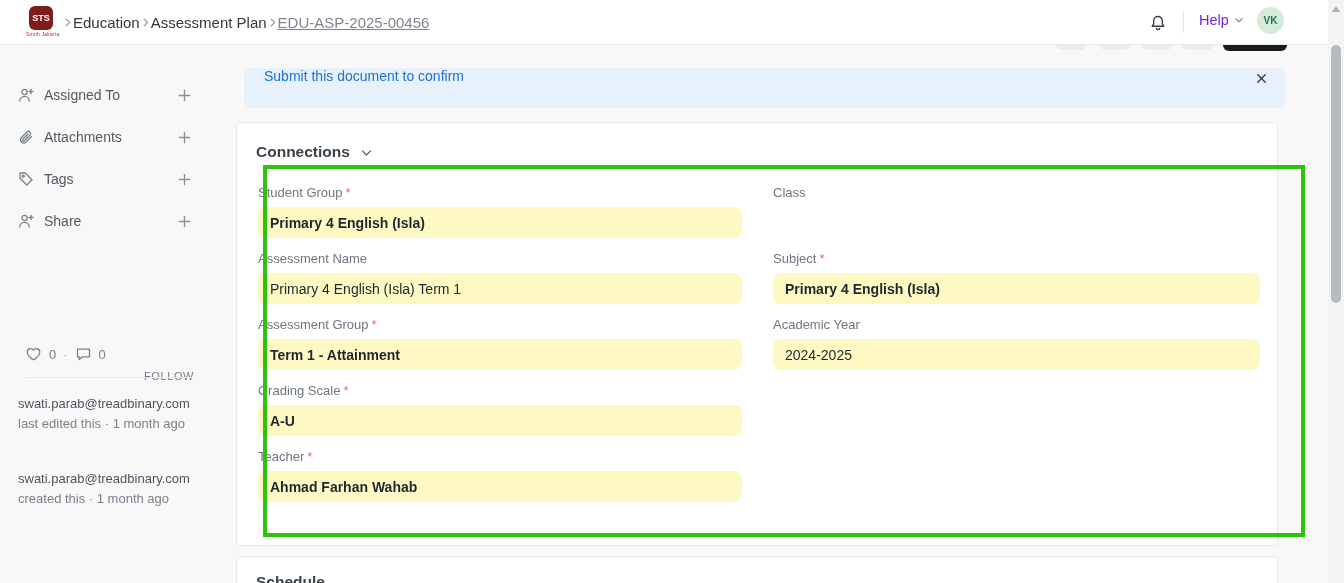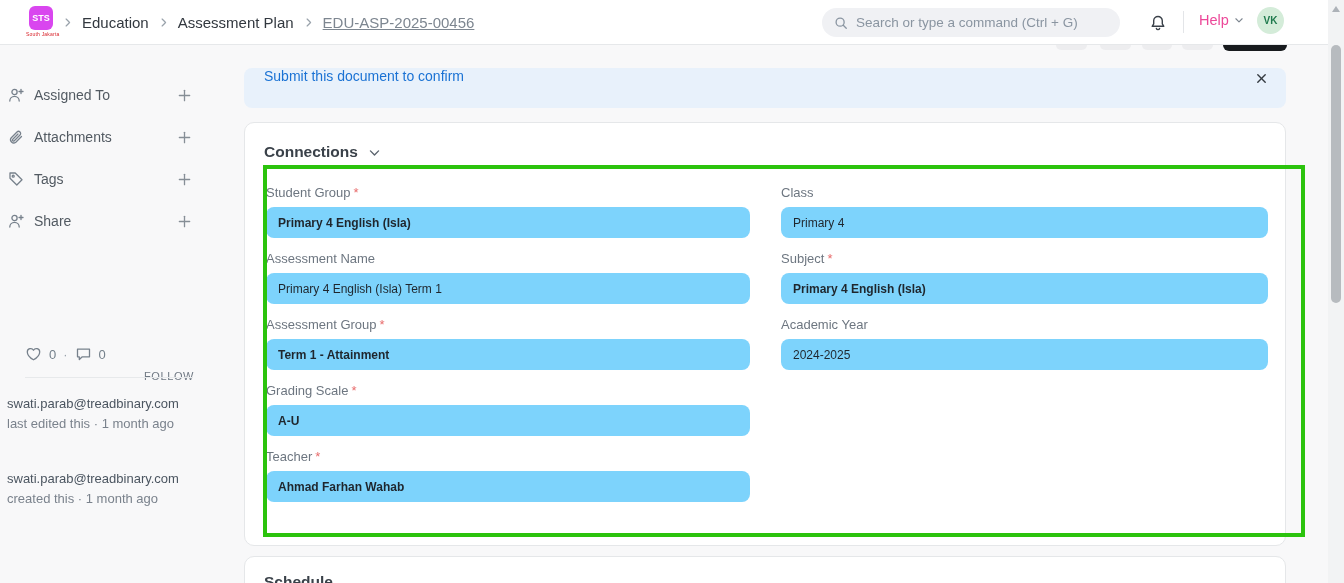--- a/index.html
+++ b/index.html
@@ -12,44 +12,44 @@
   }
   svg { display:block; }
 
   
   .navbar {
     position:absolute; left:0; top:0; width:1344px; height:45px;
     background:#ffffff; border-bottom:1px solid #e6e8ea; z-index:5;
   }
   .logo-wrap { position:absolute; left:26px; top:6px; width:30px; text-align:center; cursor:pointer; }
   .logo-box {
-    width:24px; height:24px; margin:0 auto; background:#d946ef; border-radius:6px;
+    width:24px; height:24px; margin:0 auto; background:#7f1d1d; border-radius:6px;
     color:#fff; font-size:9px; font-weight:700; line-height:24px; text-align:center;
   }
   .logo-caption { font-size:5px; color:#d8232a; margin-top:1px; letter-spacing:.2px; white-space:nowrap; }
-  .breadcrumb { position:absolute; left:62px; top:0; height:45px; display:flex; align-items:center; gap:9px; }
+  .breadcrumb { position:absolute; left:62px; top:0; height:45px; display:flex; align-items:center; }
   .crumb { font-size:15px; font-weight:500; color:#32383f; cursor:pointer; white-space:nowrap; }
   .crumb.muted { color:#7d8690; font-weight:400;text-decoration:underline; }
   .bc-sep { display:flex; align-items:center; }
 
   .search-pill {
     position:absolute; left:822px; top:8px; width:298px; height:29px;
     background:#f0f1f4; border-radius:15px; display:flex; align-items:center;
     padding:0 12px; gap:8px; cursor:text;
   }
   .search-pill input {
     border:none; outline:none; background:transparent; width:100%;
     font-size:13.5px; color:#3a424b; font-family:"Liberation Sans", sans-serif;
   }
   .search-pill input::placeholder { color:#8a95a1; }
 
   .bell-btn { position:absolute; left:1146px; top:11px; width:24px; height:24px; display:flex; align-items:center; justify-content:center; cursor:pointer; }
   .nav-divider { position:absolute; left:1183px; top:11px; width:1px; height:22px; background:#e3e5e8; }
   .help-wrap { position:absolute; left:1199px; top:12px; display:flex; align-items:center; gap:5px; cursor:pointer; }
-  .help-label { font-size:14.5px; color:#ec4899; }
+  .help-label { font-size:14.5px; color:#6d28d9; }
   .avatar {
     position:absolute; left:1257px; top:7px; width:27px; height:27px; border-radius:50%;
     background:#d4ecd9; color:#1f7a4d; font-size:10px; font-weight:700;
     display:flex; align-items:center; justify-content:center; cursor:pointer;
   }
 
   
   .title-frag { position:absolute; top:41px; height:3px; background:#2f353b; border-radius:1px; }
   .frag-1 { left:120px; width:13px; }
   .frag-2 { left:179px; width:9px; }
@@ -58,72 +58,72 @@
   .sliver.b2 { left:1100px; width:31px; }
   .sliver.b3 { left:1142px; width:30px; }
   .sliver.b4 { left:1182px; width:31px; }
   .sliver.primary { left:1223px; width:64px; height:6px; background:#181b1e; }
 
   
   .sidebar { position:absolute; left:0; top:46px; width:240px; height:537px; }
   .side-items { position:absolute; left:0; top:28px; width:240px; }
   .side-item {
     position:relative; height:42px; display:flex; align-items:center;
-    padding-left:8px; gap:10px; cursor:pointer;
+    padding-left:18px; gap:10px; cursor:pointer;
   }
   .side-item .lbl { font-size:14px; color:#525a62; }
   .plus-btn {
     position:absolute; left:176px; top:13px; width:16px; height:16px;
     display:flex; align-items:center; justify-content:center; cursor:pointer;
   }
   .likes-row { position:absolute; left:25px; top:300px; display:flex; align-items:center; gap:7px; }
   .count { font-size:13px; color:#74808b; }
   .dot-sep { font-size:13px; color:#9aa3ac; }
   .icon-btn { cursor:pointer; display:flex; align-items:center; }
   .follow-btn {
     position:absolute; left:144px; top:302px; font-size:11px; letter-spacing:.6px;
     color:#6f7883; font-weight:500; cursor:pointer;margin-top:22px;
   }
   .side-divider { position:absolute; left:25px; top:331px; width:168px; height:1px; background:#e7e9eb; }
-  .activity { position:absolute; left:7px; width:194px; font-size:13px; line-height:19.5px; }
+  .activity { position:absolute; left:18px; width:194px; font-size:13px; line-height:19.5px; }
   .activity .user { color:#4b5560; word-break:break-all; }
   .activity .action { color:#7a828c; }
   .act-1 { top:348px; }
   .act-2 { top:423px; }
 
   
   .banner {
     position:absolute; left:244px; top:68px; width:1042px; height:40px;
     background:#e8f1fb; border-radius:8px; display:flex; align-items:flex-start;
     padding:0 14px 12px 20px;
   }
   .banner-text { font-size:14px; color:#1a72d4; flex:1; }
   .banner-close { cursor:pointer; padding:4px; display:flex; }
 
   
   .card {
-    position:absolute; left:244px; width:1042px;
-    background:#ffffff; border:1px solid #e5e7e9; border-radius:10px;
+    position:absolute; left:236px; width:1042px;
+    background:#ffffff; border:1px solid #e5e7e9; border-radius:5px;
   }
   .card-main { top:122px; height:424px; }
   .card-schedule { top:556px; height:50px; }
   .section-head { display:flex; align-items:center; gap:10px; padding:20px 0 0 19px; cursor:pointer; }
   .section-title { font-size:15.5px; font-weight:700; color:#3a4149; }
   .card-schedule .section-head { padding-top:16px; }
 
   .fields {
     display:grid; grid-template-columns:484px 487px; column-gap:31px; row-gap:13px;
     padding:24px 0 0 21px;
   }
   .field-label { font-size:13px; color:#6d7680; margin-bottom:7px; }
   .field-label .req { color:#e86c6c; margin-left:3px; }
   .control {
-    height:31px; background:#7dd3fc; border-radius:8px;
+    height:31px; background:#fef9c3; border-radius:8px;
     display:flex; align-items:center; padding:0 12px;
-    font-size:12px; color:#1f262d; cursor:text; overflow:hidden; white-space:nowrap;
+    font-size:14px; color:#1f262d; cursor:text; overflow:hidden; white-space:nowrap;
   }
   .control.bold { font-weight:700; }
 
   
   .green-box {
     position:absolute; left:263px; top:165px; width:1042px; height:372px;
     border:4px solid #2bc30d; pointer-events:none; z-index:50;
   }
 
   
@@ -161,29 +161,20 @@
     </span>
     <span class="crumb">Assessment Plan</span>
     <span class="bc-sep">
       <svg width="11" height="11" viewBox="0 0 16 16" fill="none" stroke="#9aa3ac" stroke-width="1.8" stroke-linecap="round" stroke-linejoin="round">
           <polyline points="6,3 11,8 6,13"></polyline>
         </svg>
     </span>
     <span class="crumb muted">EDU-ASP-2025-00456</span>
   </div>
 
-  <div class="search-pill">
-    <span>
-      <svg width="14" height="14" viewBox="0 0 16 16" fill="none" stroke="#8a95a1" stroke-width="1.5" stroke-linecap="round">
-          <circle cx="7" cy="7" r="4.6"></circle>
-          <line x1="10.6" y1="10.6" x2="14" y2="14"></line>
-        </svg>
-    </span>
-    <input type="text" placeholder="Search or type a command (Ctrl + G)" style="">
-  </div>
 
   <div class="bell-btn">
     <span>
       <svg width="18" height="18" viewBox="0 0 18 18" fill="none" stroke="#3a4149" stroke-width="1.4" stroke-linecap="round" stroke-linejoin="round">
           <path d="M9 2.5a4.3 4.3 0 0 0-4.3 4.3v3L3.2 12.3h11.6l-1.5-2.5v-3A4.3 4.3 0 0 0 9 2.5z"></path>
           <path d="M7.4 14.5a1.7 1.7 0 0 0 3.2 0"></path>
         </svg>
     </span>
   </div>
 
@@ -326,21 +317,20 @@
   </div>
 
   <div class="fields">
 
     <div>
       <div class="field-label"><span>Student Group</span><span class="req">*</span></div>
       <div class="control bold">Primary 4 English (Isla)</div>
     </div>
     <div>
       <div class="field-label"><span>Class</span><span class="req"></span></div>
-      <div class="control">Primary 4</div>
     </div>
 
     <div>
       <div class="field-label"><span>Assessment Name</span><span class="req"></span></div>
       <div class="control">Primary 4 English (Isla) Term 1</div>
     </div>
     <div>
       <div class="field-label"><span>Subject</span><span class="req">*</span></div>
       <div class="control bold">Primary 4 English (Isla)</div>
     </div>

